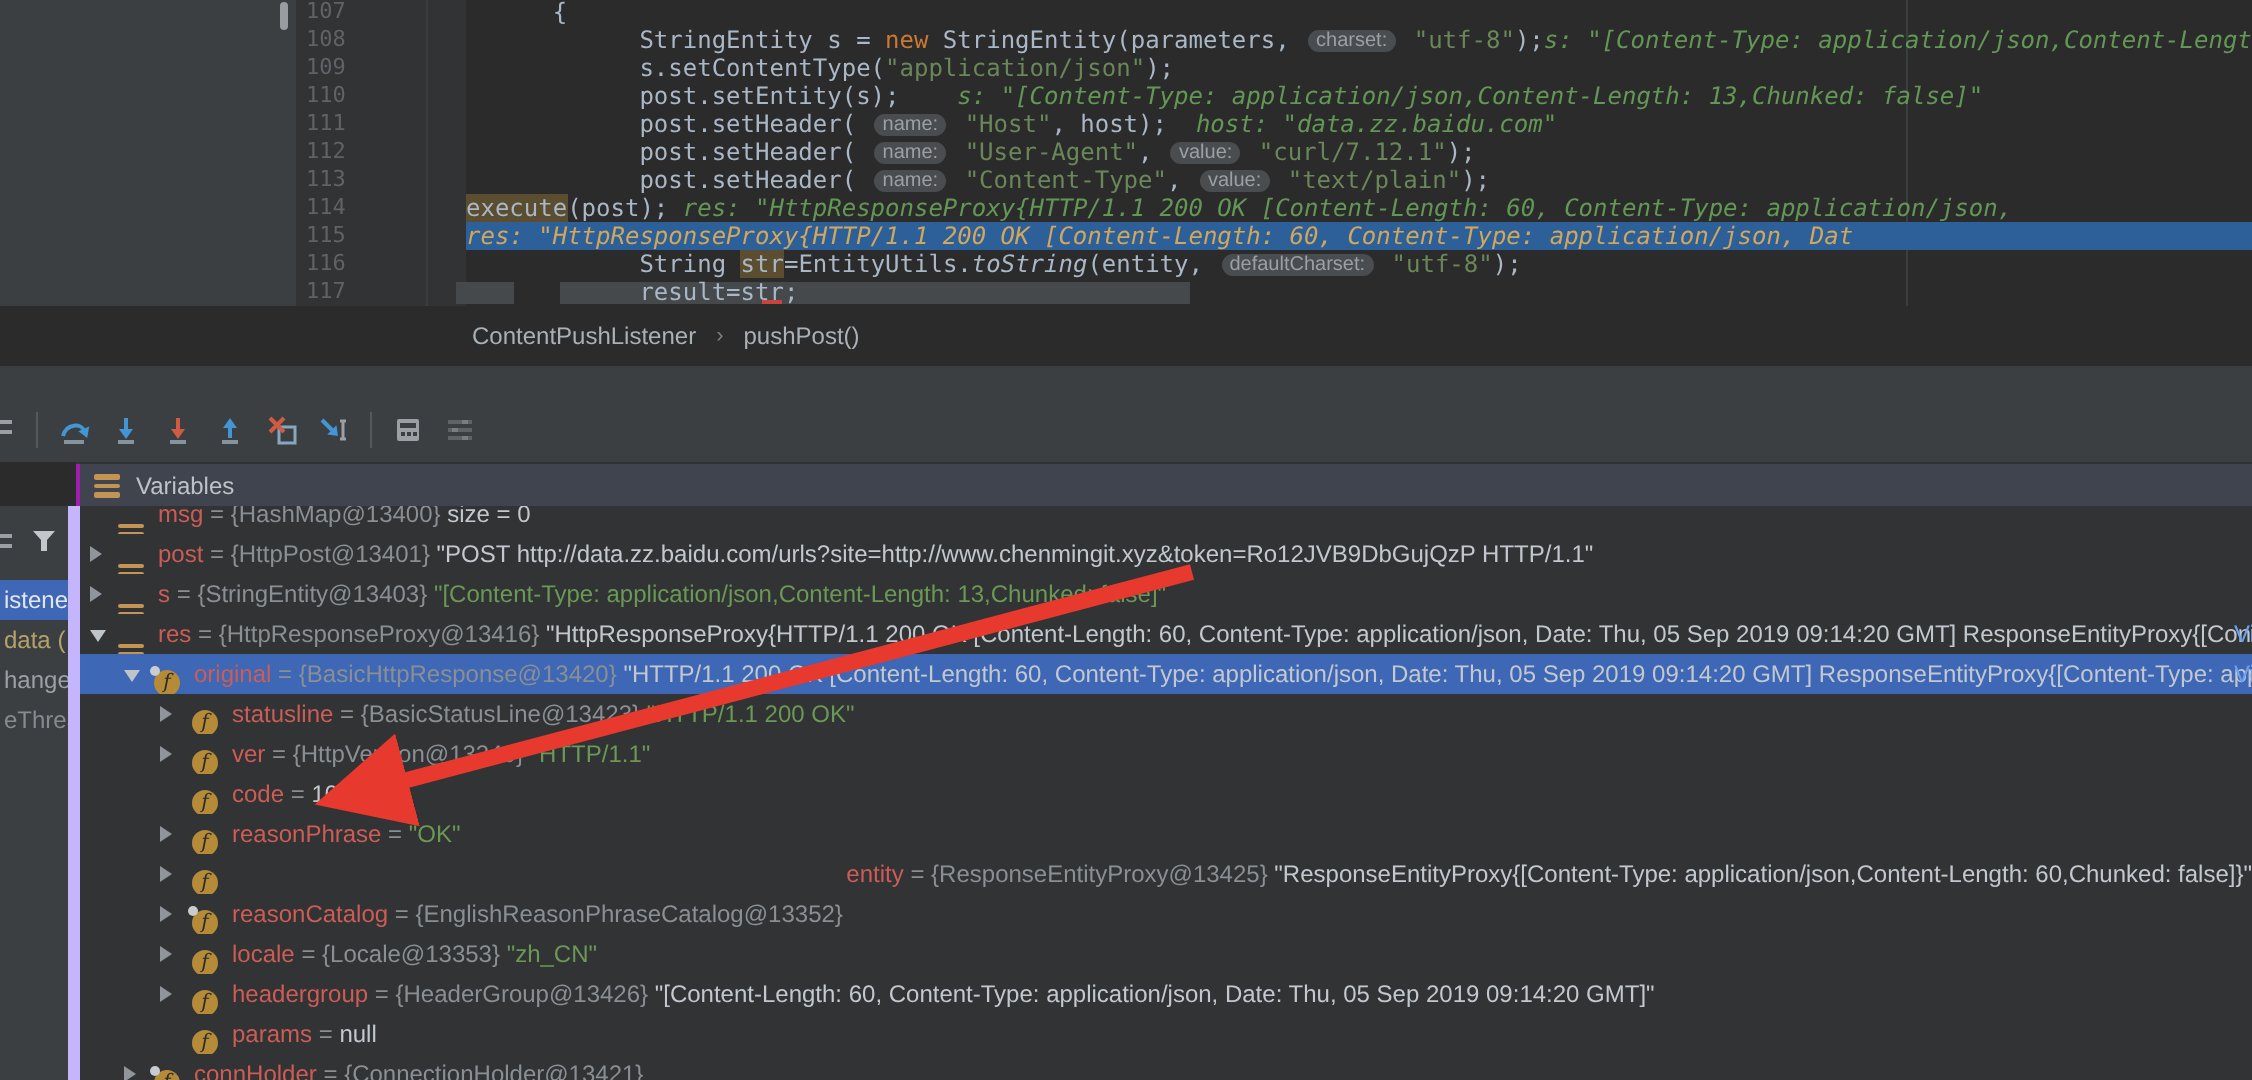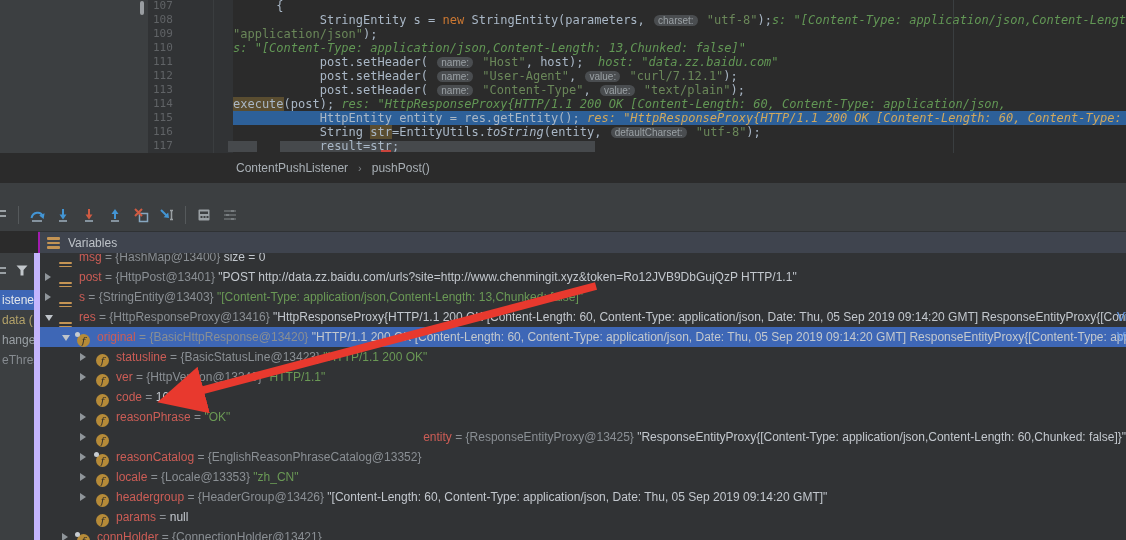--- a/index.html
+++ b/index.html
@@ -97,27 +97,27 @@
 
   <div id="left-panel">
     <div id="left-thumb"></div>
   </div>
 
   <div id="editor">
     <div id="margin-guide"></div>
     <div id="editor-lines">
         <div class="ed-row"><span class="numcell">107</span><span class="foldcell"></span><span class="codecell"><span class="">      {</span></span></div>
         <div class="ed-row"><span class="numcell">108</span><span class="foldcell"></span><span class="codecell"><span class="">            StringEntity s = </span><span class="kw">new</span><span class=""> StringEntity(parameters, </span><span class="chip">charset:</span><span class=""> </span><span class="str">"utf-8"</span><span class="">);</span><span class="hint push">s: "[Content-Type: application/json,Content-Length: 13,Ch</span></span></div>
-        <div class="ed-row"><span class="numcell">109</span><span class="foldcell"></span><span class="codecell"><span class="str">"application/json"</span><span class="">);</span></span></div>
-        <div class="ed-row"><span class="numcell">110</span><span class="foldcell"></span><span class="codecell"><span class="hint">s: "[Content-Type: application/json,Content-Length: 13,Chunked: false]"</span></span></div>
+        <div class="ed-row"><span class="numcell">109</span><span class="foldcell"></span><span class="codecell"><span class="">            s.setContentType(</span><span class="str">"application/json"</span><span class="">);</span></span></div>
+        <div class="ed-row"><span class="numcell">110</span><span class="foldcell"></span><span class="codecell"><span class="">            post.setEntity(s);    </span><span class="hint">s: "[Content-Type: application/json,Content-Length: 13,Chunked: false]"</span></span></div>
         <div class="ed-row"><span class="numcell">111</span><span class="foldcell"></span><span class="codecell"><span class="">            post.setHeader( </span><span class="chip">name:</span><span class=""> </span><span class="str">"Host"</span><span class="">, host);  </span><span class="hint">host: "data.zz.baidu.com"</span></span></div>
         <div class="ed-row"><span class="numcell">112</span><span class="foldcell"></span><span class="codecell"><span class="">            post.setHeader( </span><span class="chip">name:</span><span class=""> </span><span class="str">"User-Agent"</span><span class="">, </span><span class="chip">value:</span><span class=""> </span><span class="str">"curl/7.12.1"</span><span class="">);</span></span></div>
         <div class="ed-row"><span class="numcell">113</span><span class="foldcell"></span><span class="codecell"><span class="">            post.setHeader( </span><span class="chip">name:</span><span class=""> </span><span class="str">"Content-Type"</span><span class="">, </span><span class="chip">value:</span><span class=""> </span><span class="str">"text/plain"</span><span class="">);</span></span></div>
         <div class="ed-row"><span class="numcell">114</span><span class="foldcell"></span><span class="codecell"><span class="hl">execute</span><span class="">(post); </span><span class="hint">res: "HttpResponseProxy{HTTP/1.1 200 OK [Content-Length: 60, Content-Type: application/json,</span></span></div>
-        <div class="ed-row exec"><span class="numcell">115</span><span class="foldcell"></span><span class="codecell"><span class="">            HttpEntity entity = res.getEntity(); </span><span class="hintw">res: "HttpResponseProxy{HTTP/1.1 200 OK [Content-Length: 60, Content-Type: application/json, Dat</span></span></div>
+        <div class="ed-row exec"><span class="numcell">115</span><span class="foldcell"></span><span class="codecell"><span class="hintw">res: "HttpResponseProxy{HTTP/1.1 200 OK [Content-Length: 60, Content-Type: application/json, Dat</span></span></div>
         <div class="ed-row"><span class="numcell">116</span><span class="foldcell"></span><span class="codecell"><span class="">            String </span><span class="hl">str</span><span class="">=EntityUtils.</span><span class="code it">toString</span><span class="">(entity, </span><span class="chip">defaultCharset:</span><span class=""> </span><span class="str">"utf-8"</span><span class="">);</span></span></div>
         <div class="ed-row"><span class="numcell">117</span><span class="foldcell"></span><span class="codecell"><span class="">            result=str;</span></span><div class="selbar" style="left: 80px; width: 29px;"></div><div class="selbar" style="left: 132px; width: 315px;"></div><div class="reddash" style="left: 233px; width: 10px;"></div></div>
       </div>
   </div>
 
   <div id="breadcrumb">
     <span class="bc">ContentPushListener</span>
     <span class="crumb-sep">›</span>
     <span class="bc">pushPost()</span>
   </div>

